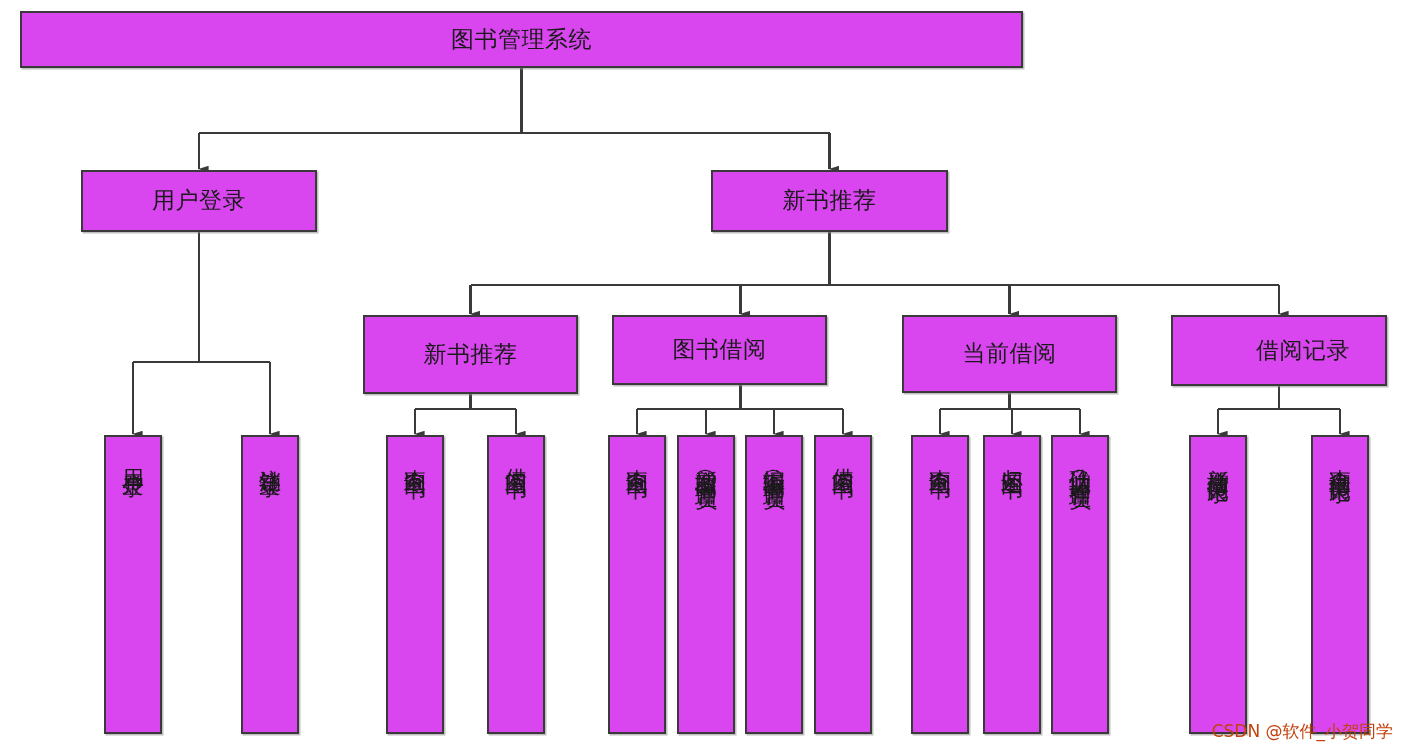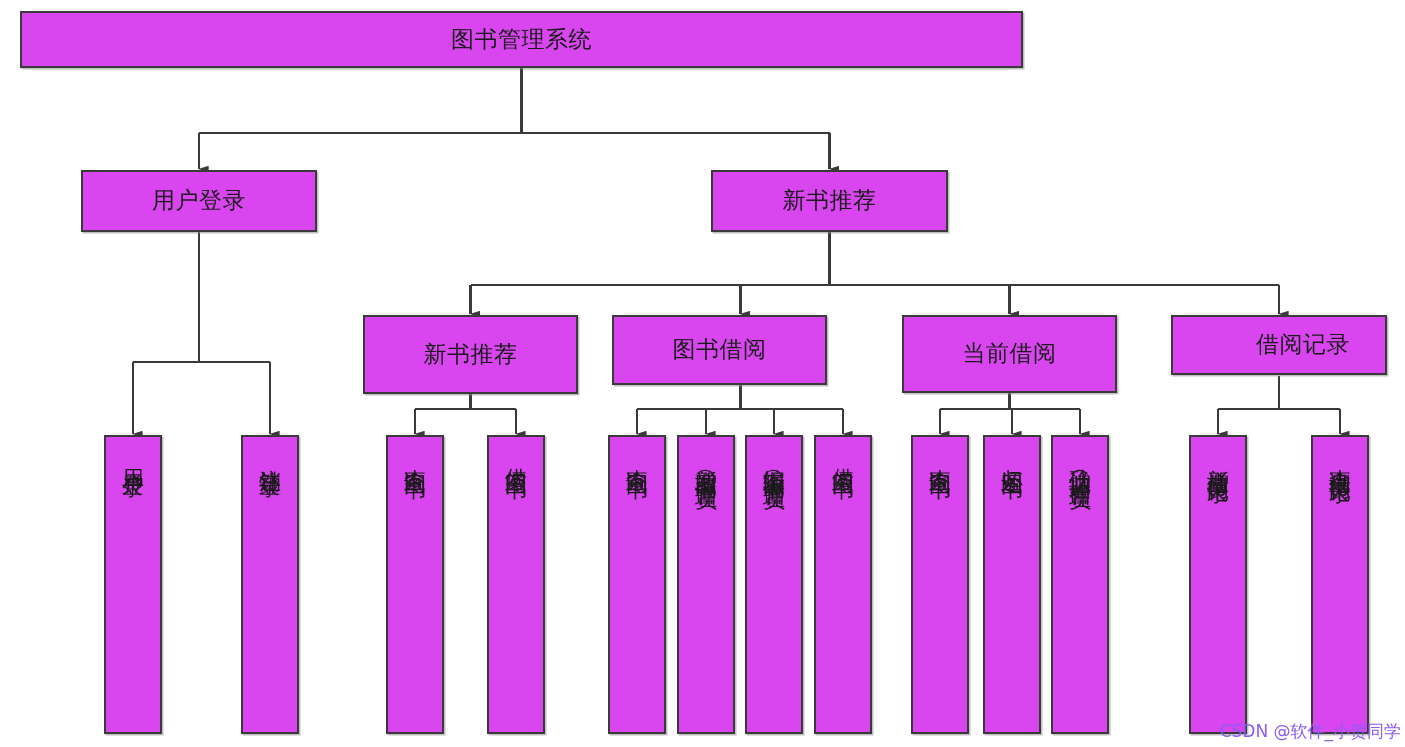--- a/index.html
+++ b/index.html
@@ -54,24 +54,24 @@
   }
   .node-box.vertical .node-label {
     writing-mode: vertical-rl;
     text-orientation: upright;
     font-size: 22px;
     letter-spacing: 3px;
     line-height: 1;
   }
   #watermark {
     position: absolute;
-    right: 4px;
+    right: 12px;
     bottom: 4px;
     font-size: 17px;
-    color: #8b5cf6;
+    color: #c2410c;
     white-space: nowrap;
     pointer-events: none;
     font-family: "DejaVu Sans", "Liberation Sans", sans-serif;
   }
 </style>
 </head>
 <body>
 
 <div id="diagram-root">
   <svg class="canvas" viewBox="0 0 1405 747" xmlns="http://www.w3.org/2000/svg">
@@ -129,21 +129,21 @@
       </div>
       <div class="node-box horizontal" style="left: 363px; top: 315px; width: 215px; height: 79px;">
         <span class="node-label">新书推荐</span>
       </div>
       <div class="node-box horizontal" style="left: 612px; top: 315px; width: 215px; height: 70px;">
         <span class="node-label">图书借阅</span>
       </div>
       <div class="node-box horizontal" style="left: 902px; top: 315px; width: 215px; height: 78px;">
         <span class="node-label">当前借阅</span>
       </div>
-      <div class="node-box horizontal" style="left: 1171px; top: 315px; width: 216px; height: 60px; padding-left: 48px;">
+      <div class="node-box horizontal" style="left: 1171px; top: 315px; width: 216px; height: 71px; padding-left: 48px;">
         <span class="node-label">借阅记录</span>
       </div>
       <div class="node-box vertical" style="left: 104px; top: 435px; width: 58px; height: 299px;">
         <span class="node-label">用户登录</span>
       </div>
       <div class="node-box vertical" style="left: 241px; top: 435px; width: 58px; height: 299px;">
         <span class="node-label">注销登录</span>
       </div>
       <div class="node-box vertical" style="left: 386px; top: 435px; width: 58px; height: 299px;">
         <span class="node-label">查询图书</span>

